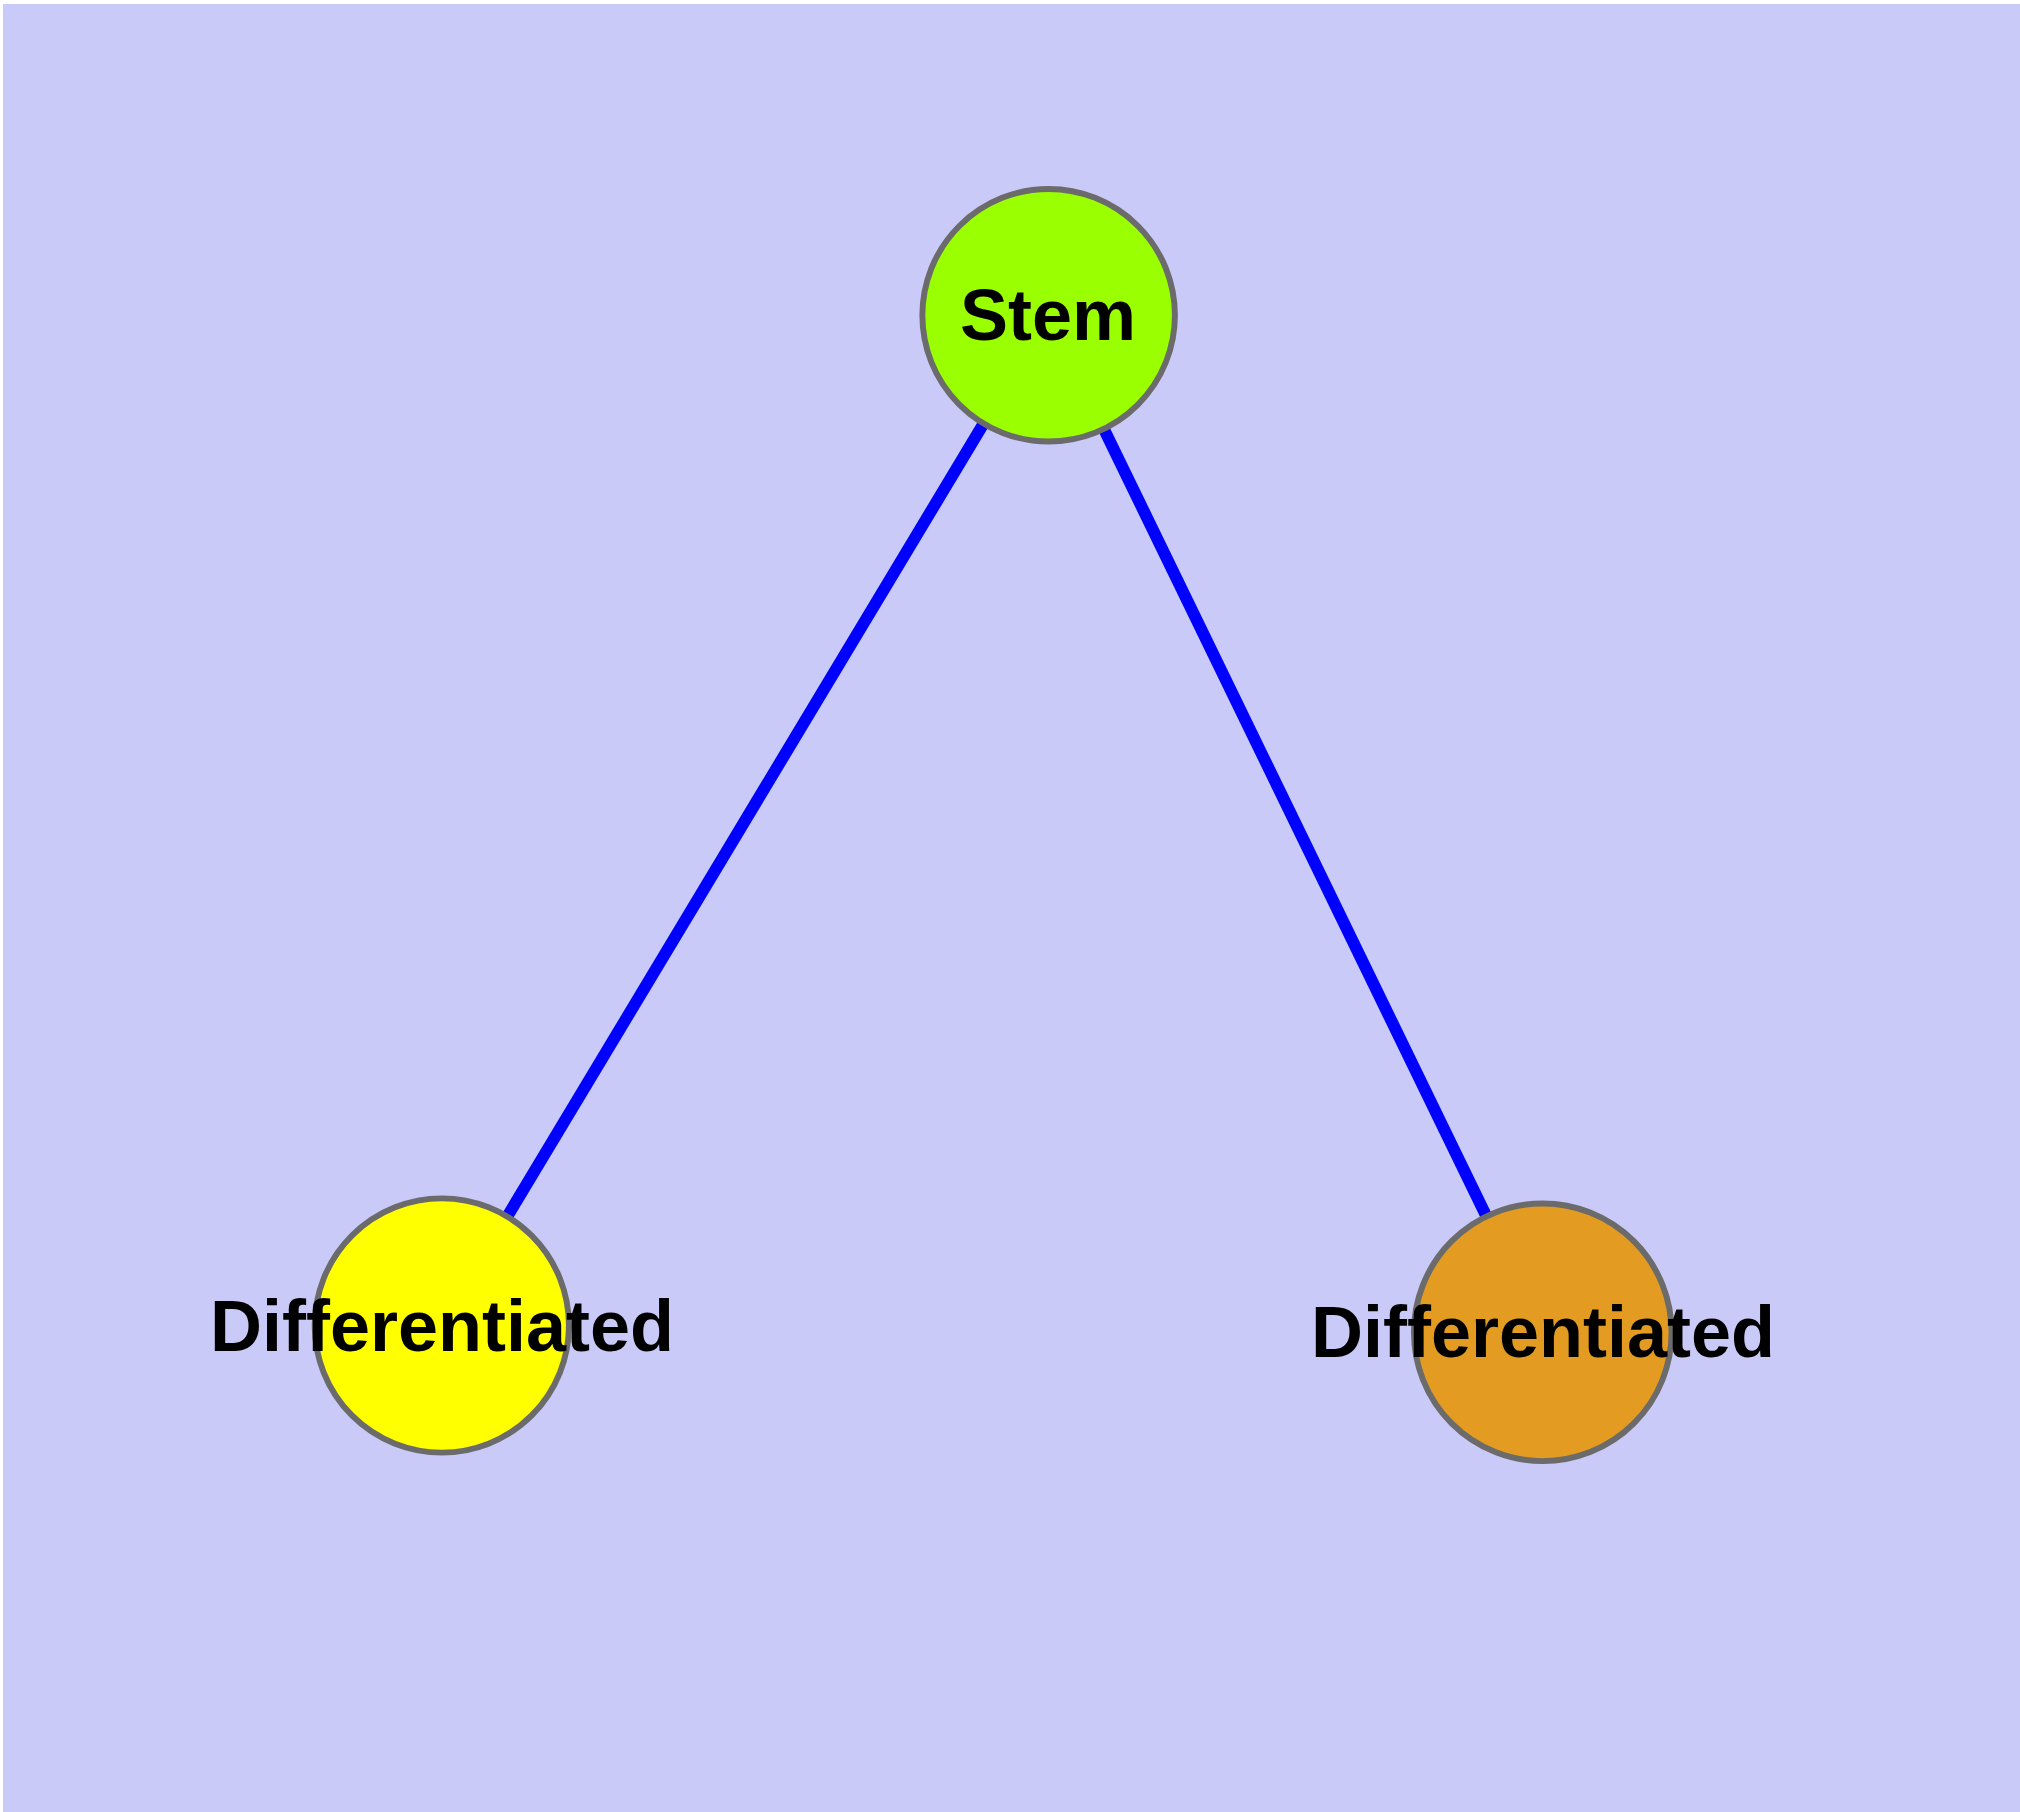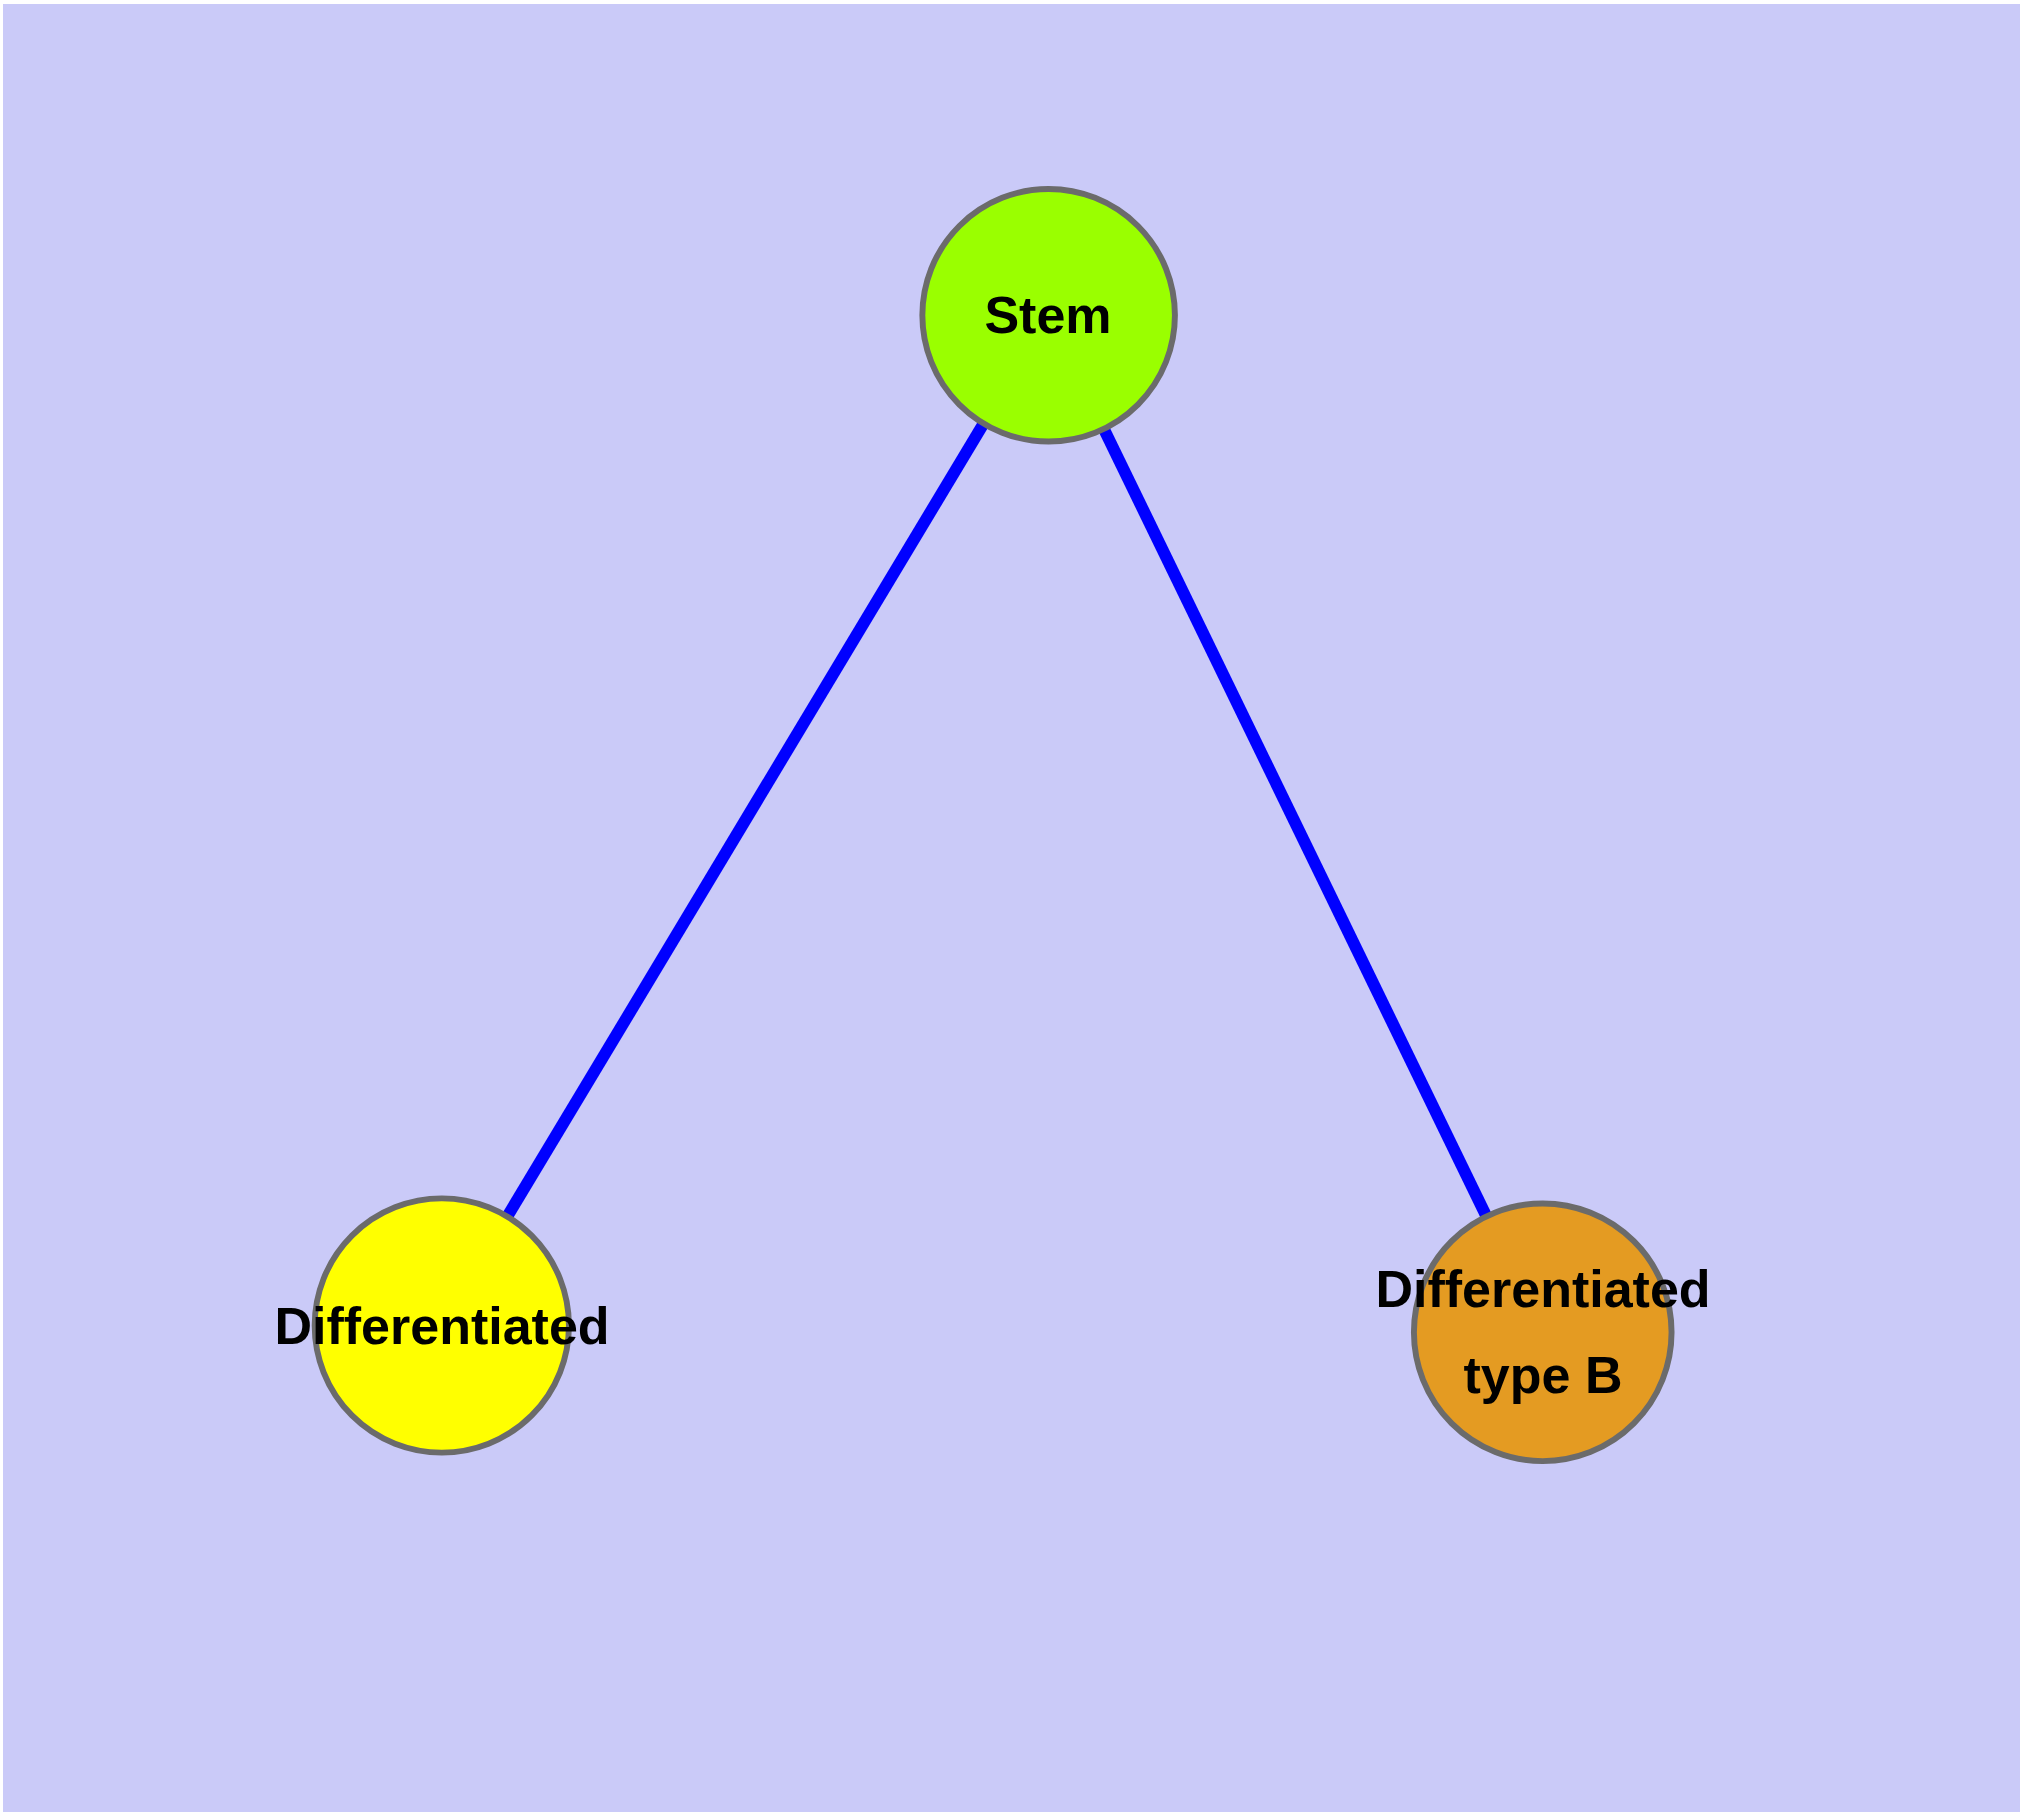--- a/index.html
+++ b/index.html
@@ -27,22 +27,22 @@
   svg.graph {
     position: absolute;
     left: 0;
     top: 0;
     width: 2021px;
     height: 1812px;
   }
   .node-label {
     position: absolute;
     transform: translate(-50%, -50%);
-    text-align: center;
-    font-size: 52px;
+    text-align: left;
+    font-size: 72px;
     font-weight: bold;
     line-height: 86px;
     color: #000000;
     white-space: nowrap;
     pointer-events: none;
   }
   .node-label span { display: block; }
 </style>
 </head>
 <body style="background: rgb(255, 255, 255);">
@@ -59,17 +59,16 @@
 
   <div id="label-layer">
       <div class="node-label" style="left: 1048px; top: 315px; color: rgb(0, 0, 0);">
         <span>Stem</span>
       </div>
       <div class="node-label" style="left: 442px; top: 1326px; color: rgb(0, 0, 0);">
         <span>Differentiated</span>
       </div>
       <div class="node-label" style="left: 1543px; top: 1332px; color: rgb(0, 0, 0);">
         <span>Differentiated</span>
-        <span>type B</span>
       </div>
     </div>
 </div>
 
 
 </body></html>

